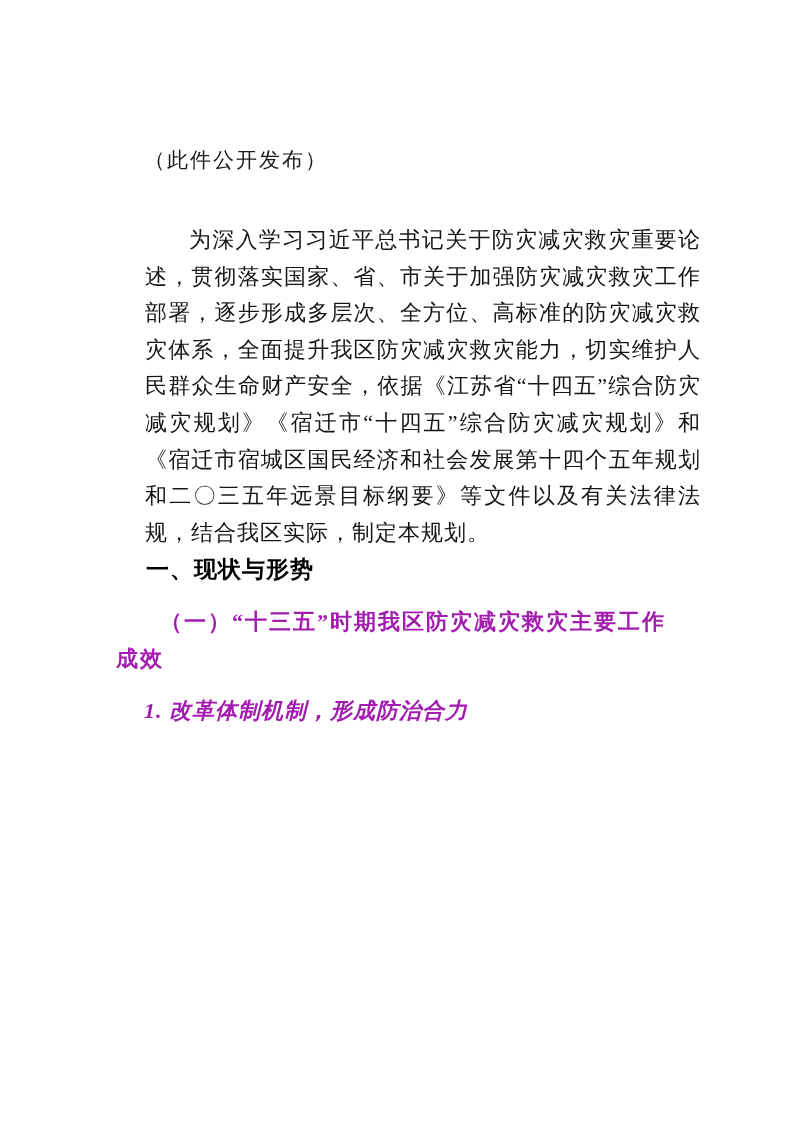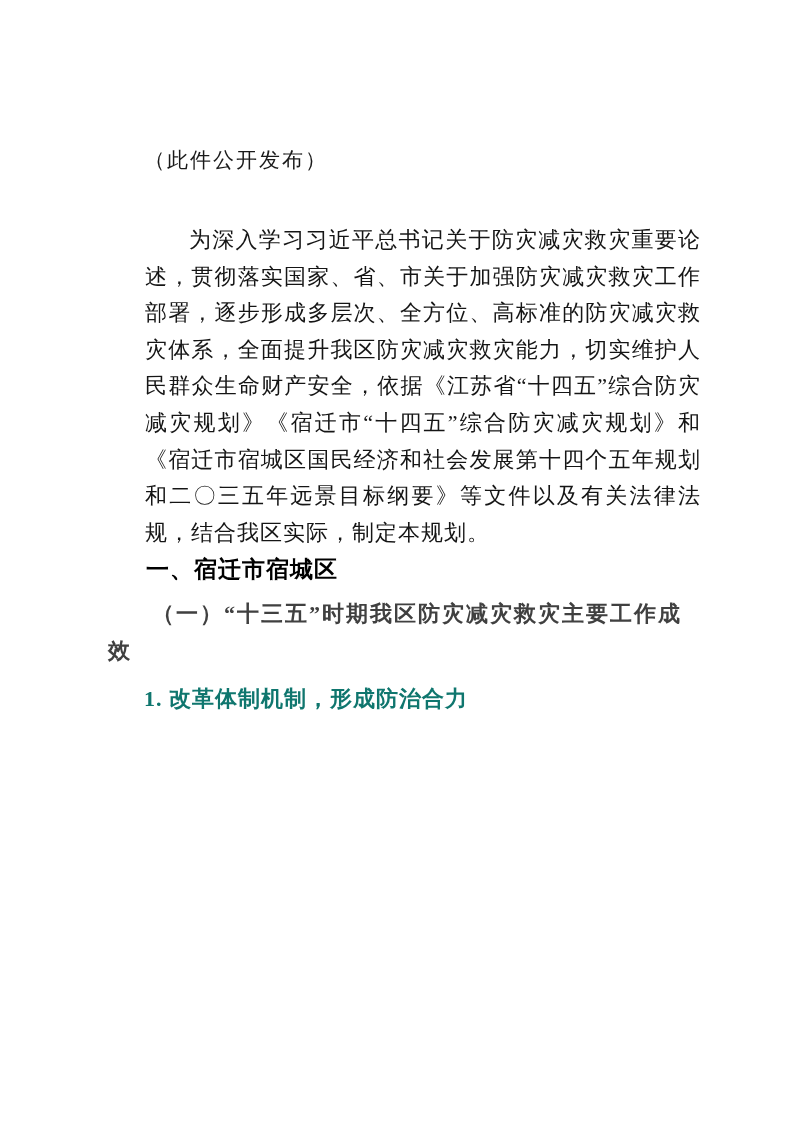--- a/index.html
+++ b/index.html
@@ -64,32 +64,33 @@
     margin: 0;
     letter-spacing: 1px;
     color: #000000;
   }
   .subsection-heading {
     font-family: "Liberation Serif", "DejaVu Serif", serif;
     font-size: 22px;
     line-height: 36.6px;
     text-indent: 2em;
     letter-spacing: 2px;
-    margin: 8px;
-    color: #404040;
+    margin: 16px;
+    color: #a21caf;
   }
   .point-heading {
     font-family: "Liberation Serif", "DejaVu Serif", serif;
     font-weight: 700;
     font-size: 22px;
     line-height: 36.6px;
     text-indent: 2em;
     letter-spacing: 1px;
     margin: 12px 0 0 0;
-    color: #0f766e;
+    color: #a21caf;
+    font-style: italic;
   }
   .page-footer {
     position: absolute;
     left: 103px;
     top: 1033px;
     font-family: "Liberation Serif", "DejaVu Serif", serif;
     font-size: 21px;
     letter-spacing: 4px;
     color: #333333;
     white-space: nowrap;
@@ -99,21 +100,21 @@
 <body>
 
 <div class="page">
   <div class="content">
 
     <p class="publish-note">（此件公开发布）</p>
 
 
     <p class="para para-intro">为深入学习习近平总书记关于防灾减灾救灾重要论述，贯彻落实国家、省、市关于加强防灾减灾救灾工作部署，逐步形成多层次、全方位、高标准的防灾减灾救灾体系，全面提升我区防灾减灾救灾能力，切实维护人民群众生命财产安全，依据《江苏省“十四五”综合防灾减灾规划》《宿迁市“十四五”综合防灾减灾规划》和《宿迁市宿城区国民经济和社会发展第十四个五年规划和二〇三五年远景目标纲要》等文件以及有关法律法规，结合我区实际，制定本规划。</p>
 
-    <h2 class="section-heading">一、宿迁市宿城区</h2>
+    <h2 class="section-heading">一、现状与形势</h2>
 
     <h3 class="subsection-heading">（一）“十三五”时期我区防灾减灾救灾主要工作成效</h3>
 
 
     <h4 class="point-heading">1. 改革体制机制，形成防治合力</h4>
 
   </div>
 
   <div class="page-footer">— 2 —</div>
 </div>

